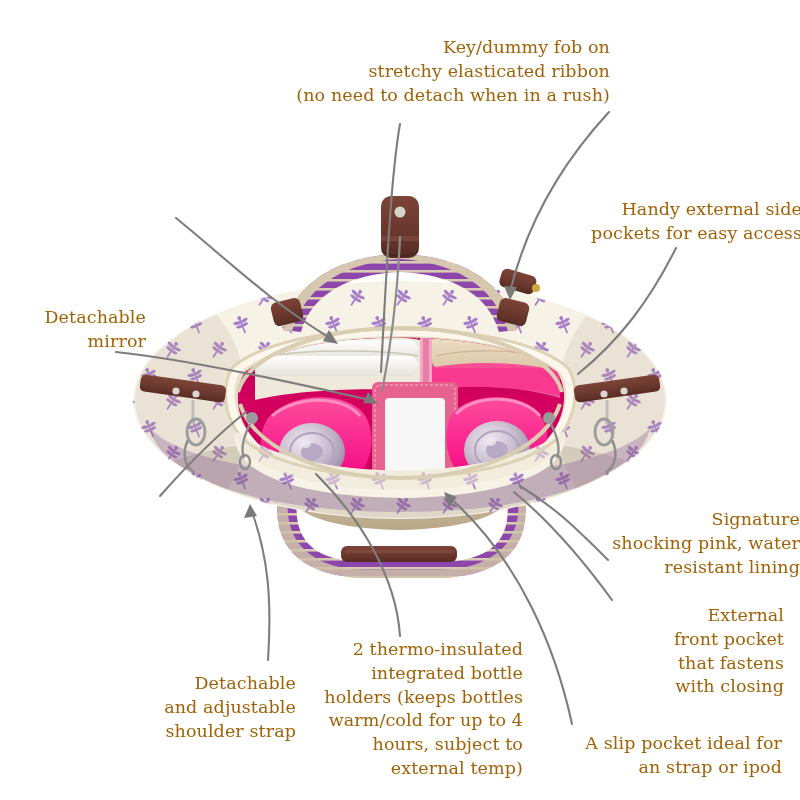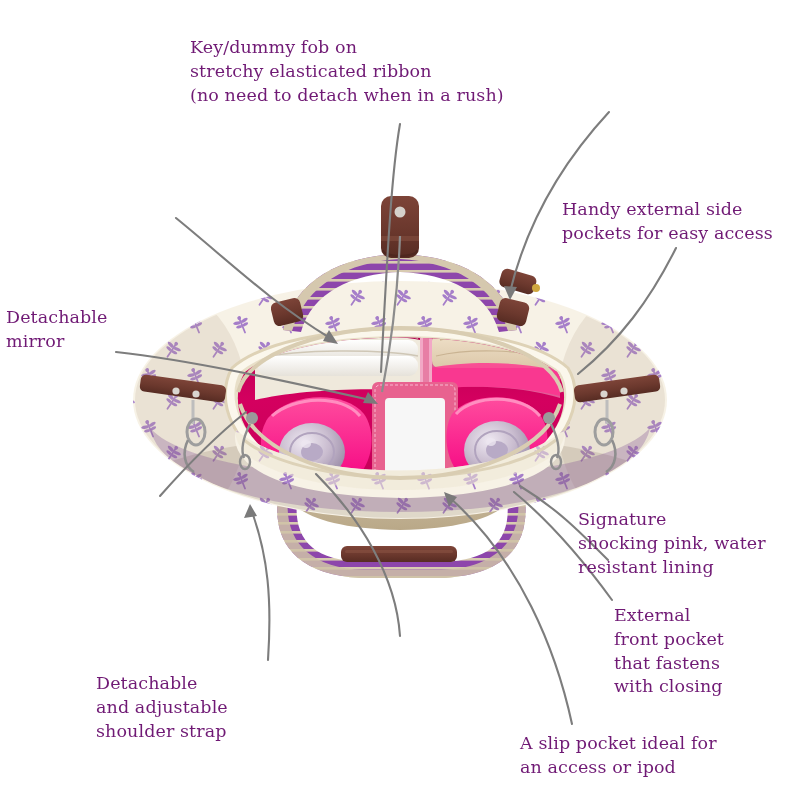--- a/index.html
+++ b/index.html
@@ -8,26 +8,26 @@
     background:#ffffff;
     font-family:"DejaVu Serif", serif;
     overflow:hidden;
     position:relative;
   }
   #stage{position:absolute;left:0;top:0;width:800px;height:800px;}
 
   
   .callout{
     position:absolute;
-    color:#701a75;
+    color:#a16207;
     font-size:17.5px;
     line-height:1.36;
     letter-spacing:.1px;
     white-space:pre-line;
-    text-align:left;
+    text-align:right;
   }
 
   
   svg.layer{position:absolute;left:0;top:0;width:800px;height:800px;overflow:visible;}
   svg.lines{pointer-events:none;}
   .lead{fill:none;stroke:#7d7d7d;stroke-width:2.1;stroke-linecap:round;}
   .arrowhead{fill:#7a7a7a;}
 </style>
 </head>
 <body>
@@ -349,17 +349,23 @@
 
   <div class="callout" style="left:614px; top:604px; width:170px;">External
 front pocket
 that fastens
 with closing</div>
 
   <div class="callout" style="left:96px; top:672px; width:200px;">Detachable
 and adjustable
 shoulder strap</div>
 
+  <div class="callout" style="left:285px; top:638px; width:238px;">2 thermo-insulated
+integrated bottle
+holders (keeps bottles
+warm/cold for up to 4
+hours, subject to
+external temp)</div>
 
   <div class="callout" style="left:520px; top:732px; width:262px;">A slip pocket ideal for
-an access or ipod</div>
+an strap or ipod</div>
 
 </div>
 
 </body></html>

